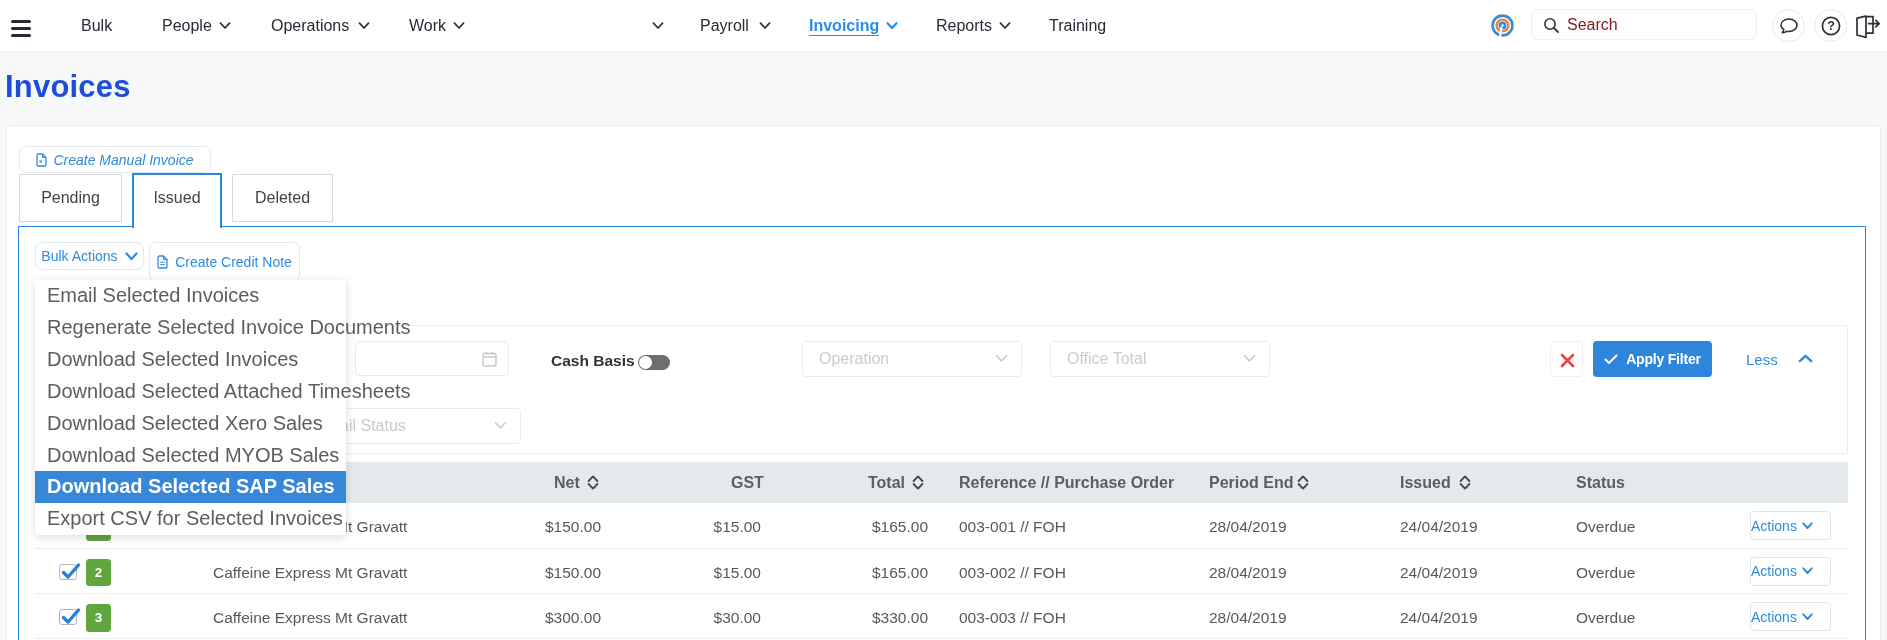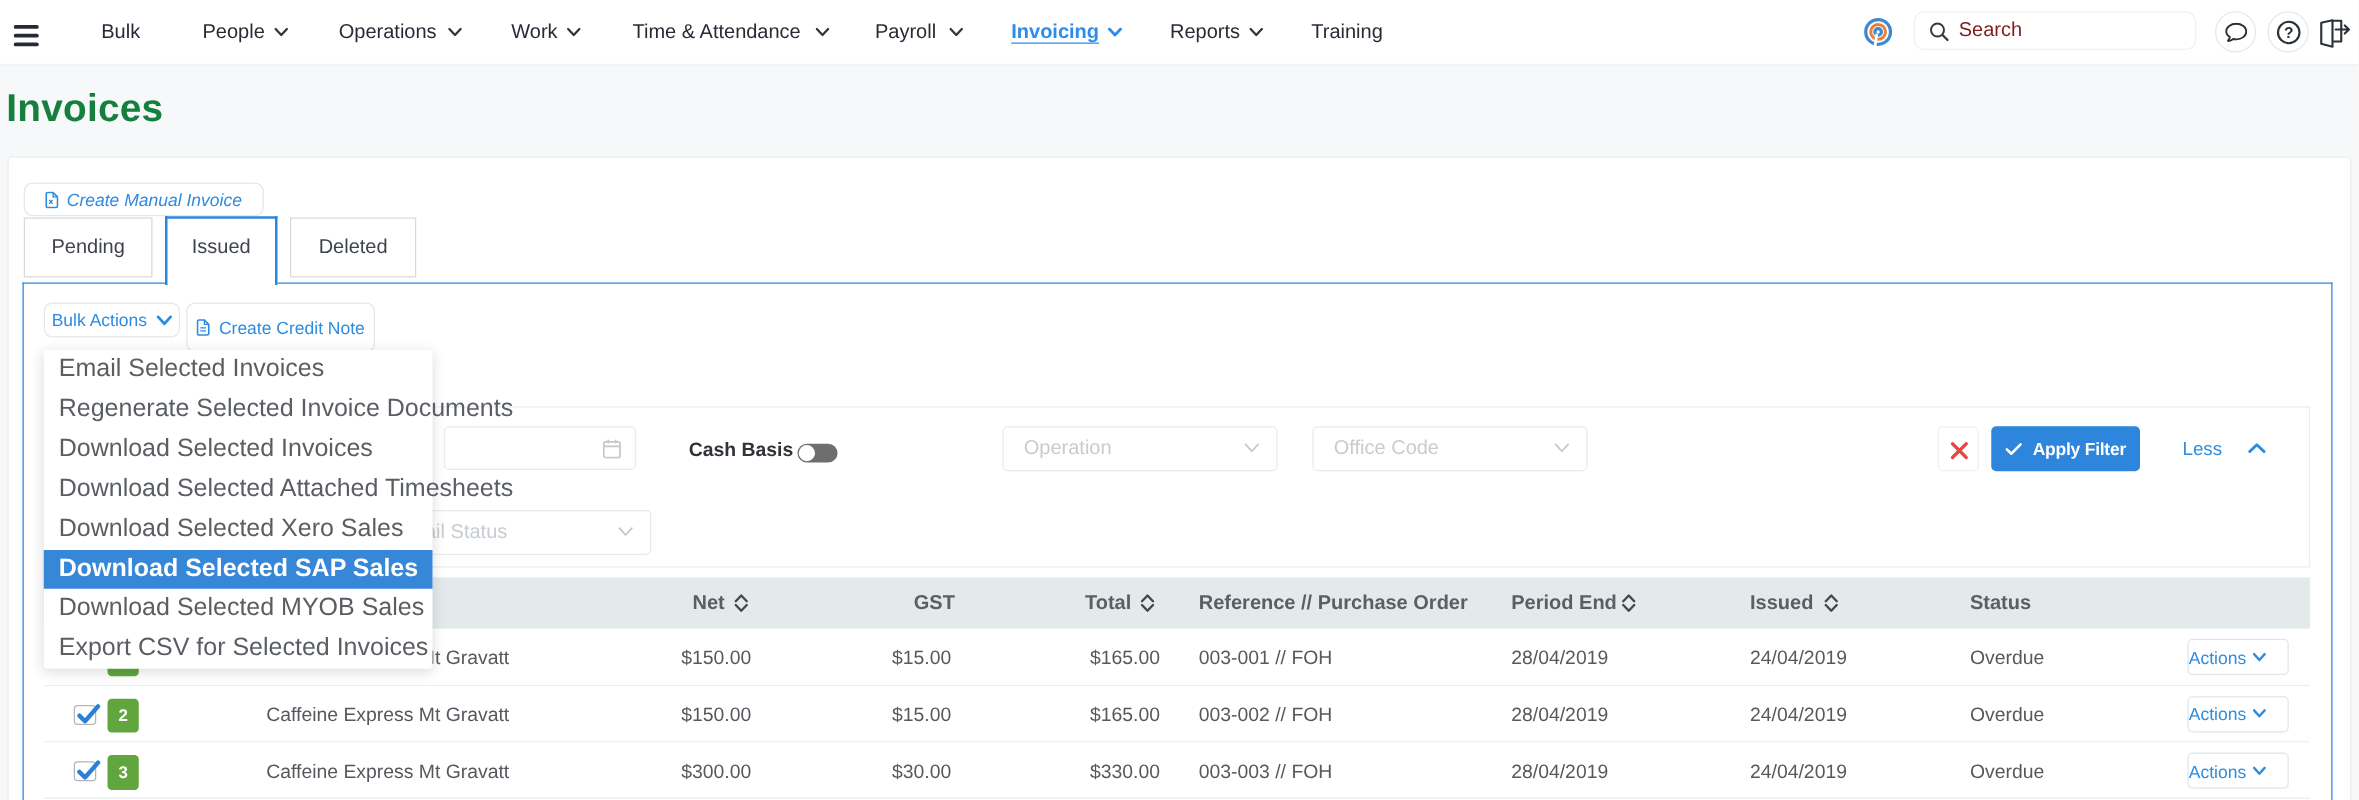--- a/index.html
+++ b/index.html
@@ -42,21 +42,20 @@
 <div id="hdr">
   <div id="burger">
     <span style="top:20px"></span>
       <span style="top:27px"></span>
       <span style="top:34px"></span>
   </div>
   <div class="navitem" style="left:81px">Bulk</div>
   <div class="navitem" style="left:162px">People</div>
   <div class="navitem" style="left:271px">Operations</div>
   <div class="navitem" style="left:409px">Work</div>
-  <div class="navitem" style="left:506px">Time &amp; Attendance</div>
   <div class="navitem" style="left:700px">Payroll</div>
   <div class="navitem" style="left:809px; color:#2b8ceb; font-weight:bold; text-decoration:underline; text-underline-offset:4px;">Invoicing</div>
   <div class="navitem" style="left:936px">Reports</div>
   <div class="navitem" style="left:1049px">Training</div>
   <svg class="chev" style="left:219px" width="12" height="8" viewBox="0 0 12 8">
       <path d="M1.5 1.2 L6 6 L10.5 1.2" stroke="#30353d" stroke-width="1.8" fill="none" stroke-linecap="round" stroke-linejoin="round"></path>
     </svg>
   <svg class="chev" style="left:358px" width="12" height="8" viewBox="0 0 12 8">
       <path d="M1.5 1.2 L6 6 L10.5 1.2" stroke="#30353d" stroke-width="1.8" fill="none" stroke-linecap="round" stroke-linejoin="round"></path>
     </svg>
@@ -104,21 +103,21 @@
       </svg>
   </div>
 
   <svg class="abs" style="left:1855px; top:15px" width="26" height="24" viewBox="0 0 26 24">
     <path d="M2 3.2 L11 1.2 V22.4 L2 20 Z" fill="none" stroke="#2b3138" stroke-width="1.7" stroke-linejoin="round"></path>
     <path d="M11 1.6 H18 V18.2 H11.5" fill="none" stroke="#2b3138" stroke-width="1.7" stroke-linejoin="round"></path>
     <path d="M13.5 8.6 H24 M20.8 5.4 L24.2 8.6 L20.8 11.8" fill="none" stroke="#2b3138" stroke-width="1.7" stroke-linecap="round" stroke-linejoin="round"></path>
   </svg>
 </div>
 
-<div class="abs" style="left:5px; top:69px; font-size:31px; font-weight:bold; color:#15803d; letter-spacing:0.2px;">Invoices</div>
+<div class="abs" style="left:5px; top:69px; font-size:31px; font-weight:bold; color:#1d4ed8; letter-spacing:0.2px;">Invoices</div>
 
 <div class="abs" style="left:6px; top:125px; width:1875px; height:520px; background:#fff; border:1px solid #ececec; border-radius:4px;"></div>
 
 <div class="btn" style="left:19px; top:146px; width:192px; height:27px;font-style:italic;">
   <svg width="11" height="14" viewBox="0 0 11 14" style="margin-right:6px">
       <path d="M1 2.2 C1 1.5 1.5 1 2.2 1 H6.5 L10 4.5 V11.8 C10 12.5 9.5 13 8.8 13 H2.2 C1.5 13 1 12.5 1 11.8 Z" fill="none" stroke="#2d8ce0" stroke-width="1.3"></path>
       <path d="M6.5 1 V4.5 H10" fill="none" stroke="#2d8ce0" stroke-width="1.1"></path>
       <path d="M3.4 7 L6 10 M6 7 L3.4 10" stroke="#2d8ce0" stroke-width="1" fill="none"></path>
     </svg>
   <span>Create Manual Invoice</span>
@@ -160,21 +159,21 @@
   <div style="position:absolute; left:1px; top:1px; width:13px; height:13px; background:#fff; border-radius:50%;"></div>
 </div>
 
 <div class="sel" style="left:802px; top:341px; width:220px; height:36px;">
     <span class="ph">Operation</span>
   <svg width="13" height="9" viewBox="0 0 13 9">
       <path d="M1.5 1.5 L6.5 7 L11.5 1.5" stroke="#c3c8cd" stroke-width="1.4" fill="none" stroke-linecap="round" stroke-linejoin="round"></path>
     </svg>
 </div>
 <div class="sel" style="left:1050px; top:341px; width:220px; height:36px;">
-    <span class="ph">Office Code</span>
+    <span class="ph">Office Total</span>
   <svg width="13" height="9" viewBox="0 0 13 9">
       <path d="M1.5 1.5 L6.5 7 L11.5 1.5" stroke="#c3c8cd" stroke-width="1.4" fill="none" stroke-linecap="round" stroke-linejoin="round"></path>
     </svg>
 </div>
 
 <div class="abs" style="left:1550px; top:341px; width:33px; height:36px; background:#fff; border:1px solid #f0f0f0; border-radius:4px;">
   <svg style="position:absolute; left:9px; top:11px" width="15" height="15" viewBox="0 0 15 15">
       <path d="M2 2 L13 13 M13 2 L2 13" stroke="#e8463f" stroke-width="2.6" stroke-linecap="round"></path>
     </svg>
 </div>
@@ -284,16 +283,16 @@
       </svg>
     </div>
 </div>
 
 <div id="dd">
   <div class="it">Email Selected Invoices</div>
   <div class="it">Regenerate Selected Invoice Documents</div>
   <div class="it">Download Selected Invoices</div>
   <div class="it">Download Selected Attached Timesheets</div>
   <div class="it">Download Selected Xero Sales</div>
+  <div class="it">Download Selected MYOB Sales</div>
   <div class="it hi">Download Selected SAP Sales</div>
-  <div class="it">Download Selected MYOB Sales</div>
   <div class="it">Export CSV for Selected Invoices</div>
 </div>
 
 </body></html>

